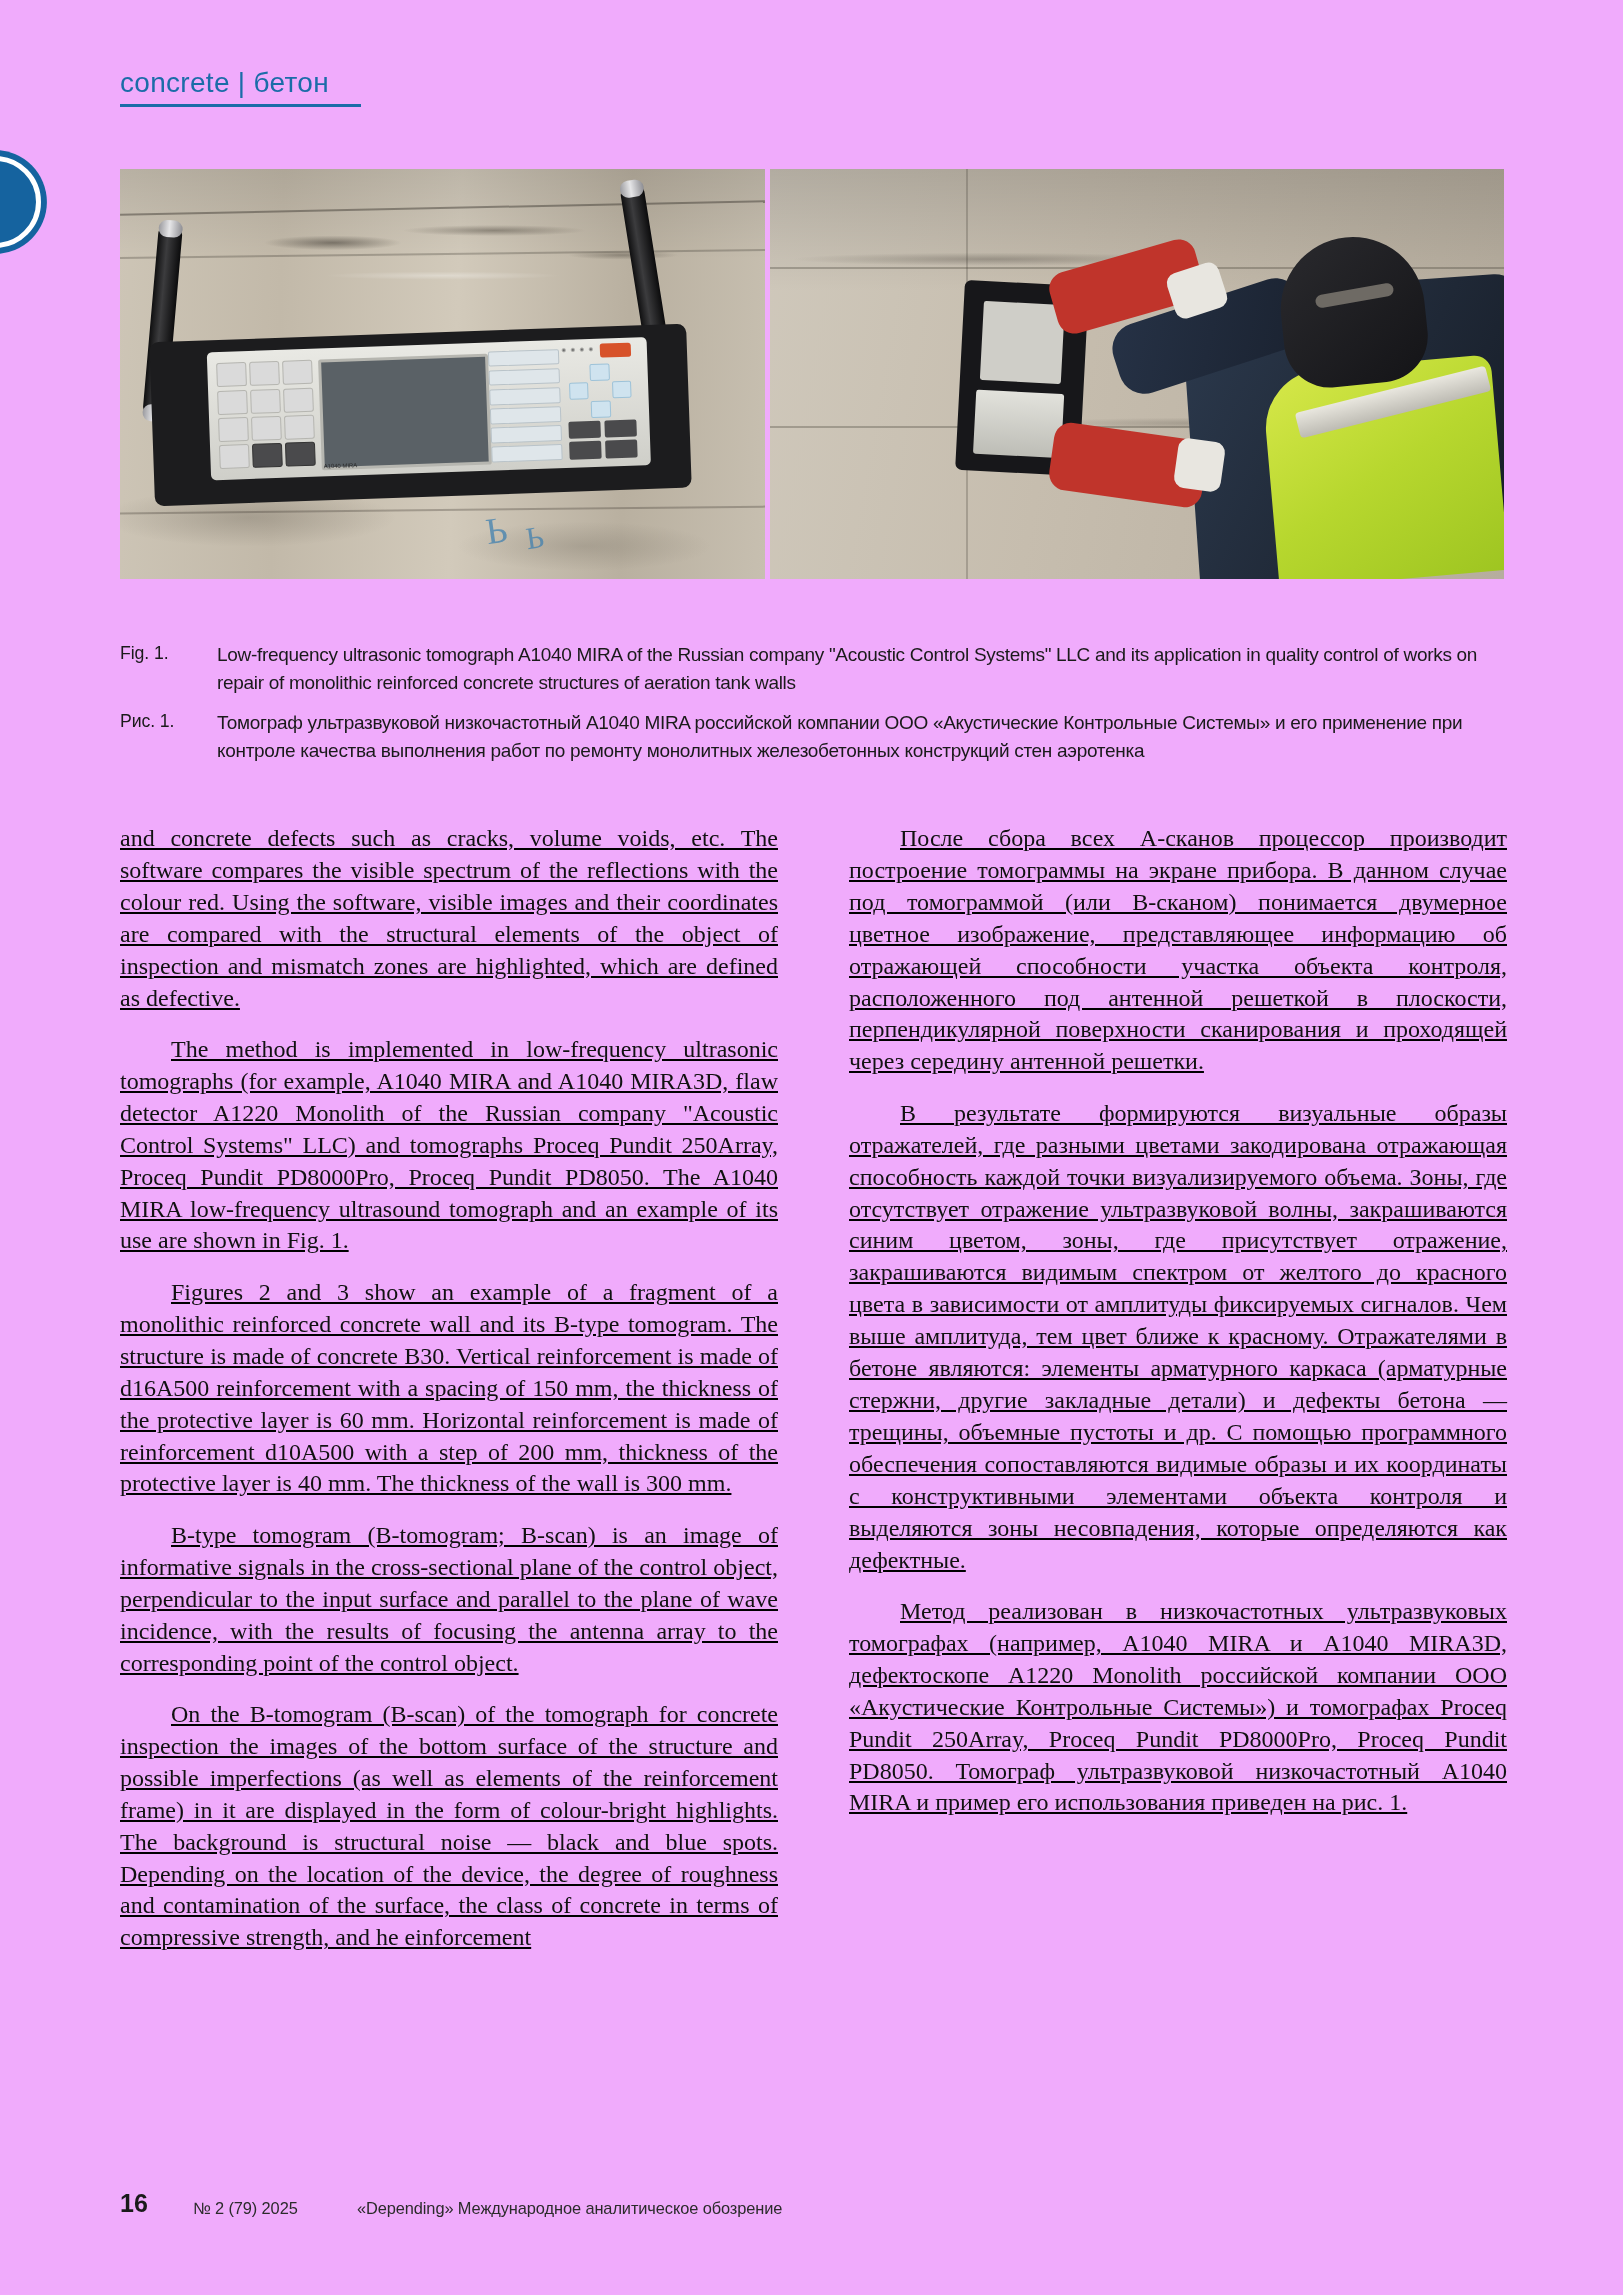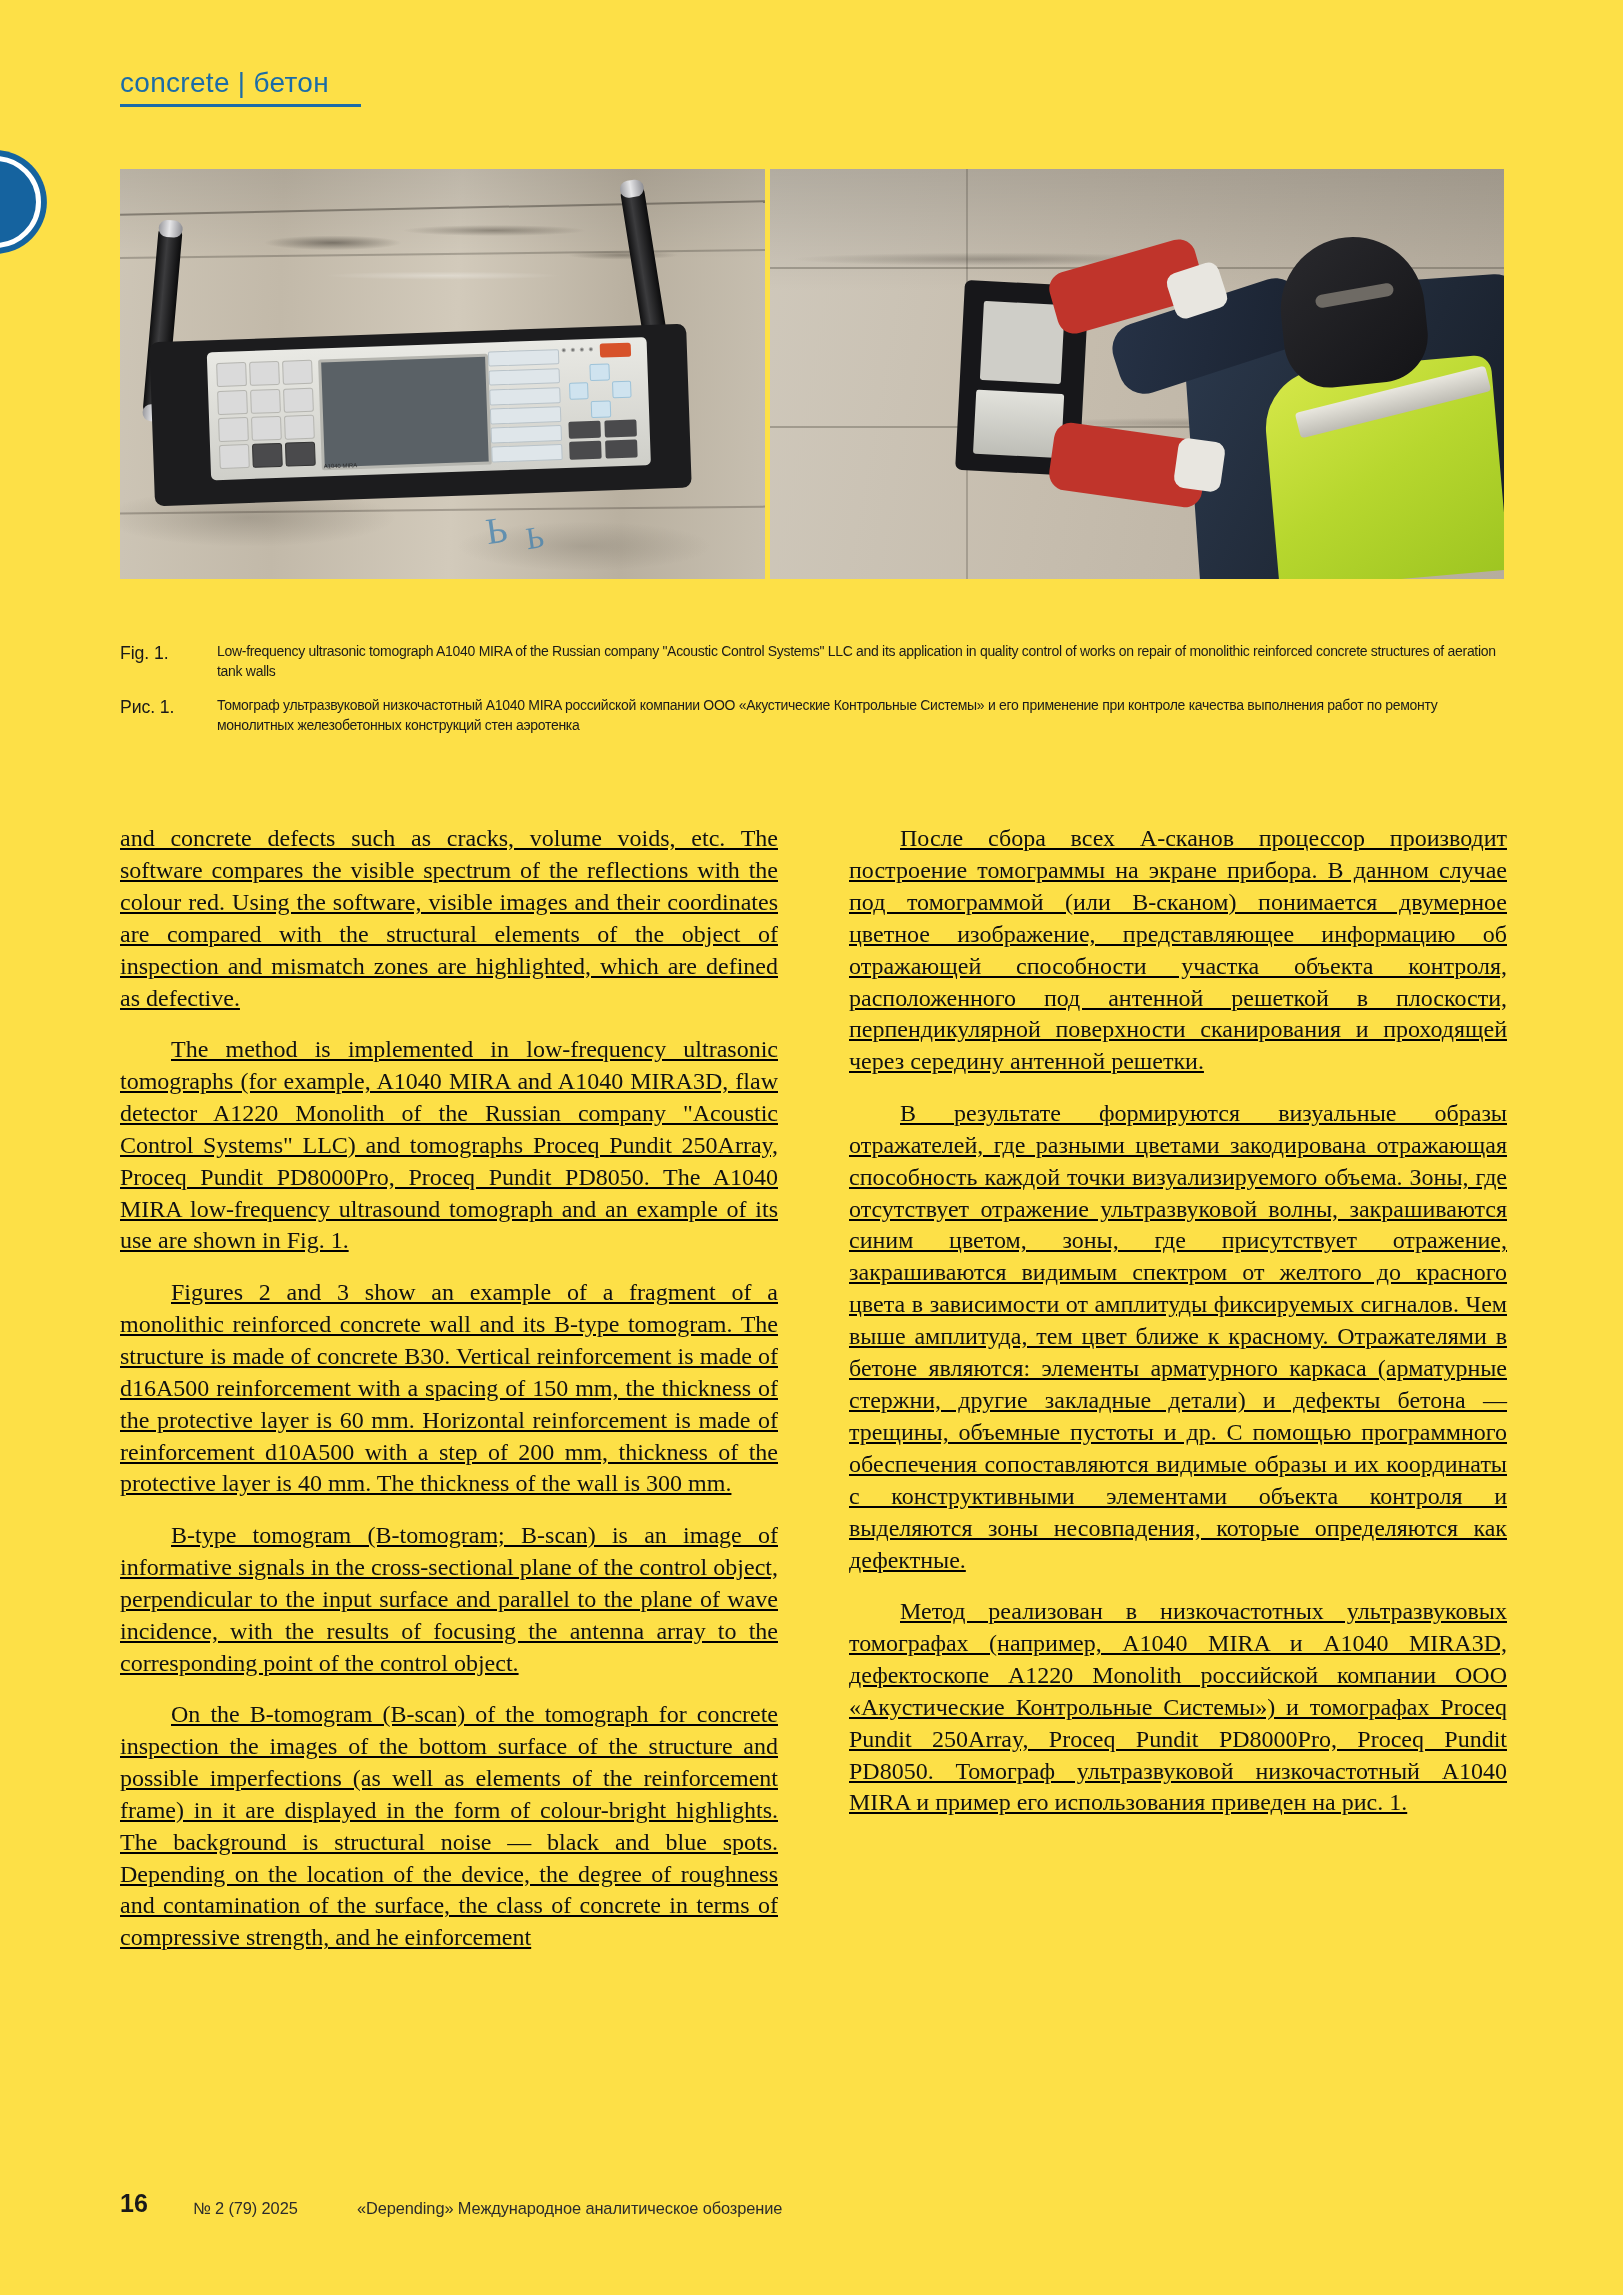--- a/index.html
+++ b/index.html
@@ -12,21 +12,21 @@
     height: 2295px;
     position: relative;
     font-family: "Liberation Serif", serif;
     overflow: hidden;
   }
 
   
   .page {
     position: absolute;
     inset: 0;
-    background: #fde047;
+    background: #f0abfc;
   }
 
   
   .edge-badge {
     position: absolute;
     left: -51px;
     top: 156px;
     width: 92px;
     height: 92px;
     border-radius: 50%;
@@ -361,21 +361,21 @@
   }
   .cap-block { display: flex; margin-bottom: 13px; justify-content: flex-end; }
   .cap-label {
     width: 97px;
     flex: 0 0 97px;
     font-size: 17.7px;
     line-height: 1.45;
     letter-spacing: -0.1px;
   }
   .cap-body {
-    font-size: 14px;
+    font-size: 19px;
     line-height: 1.45;
     letter-spacing: -0.3px;
   }
 
   
   .columns {
     position: absolute;
     left: 120px;
     top: 823px;
     width: 1387px;

